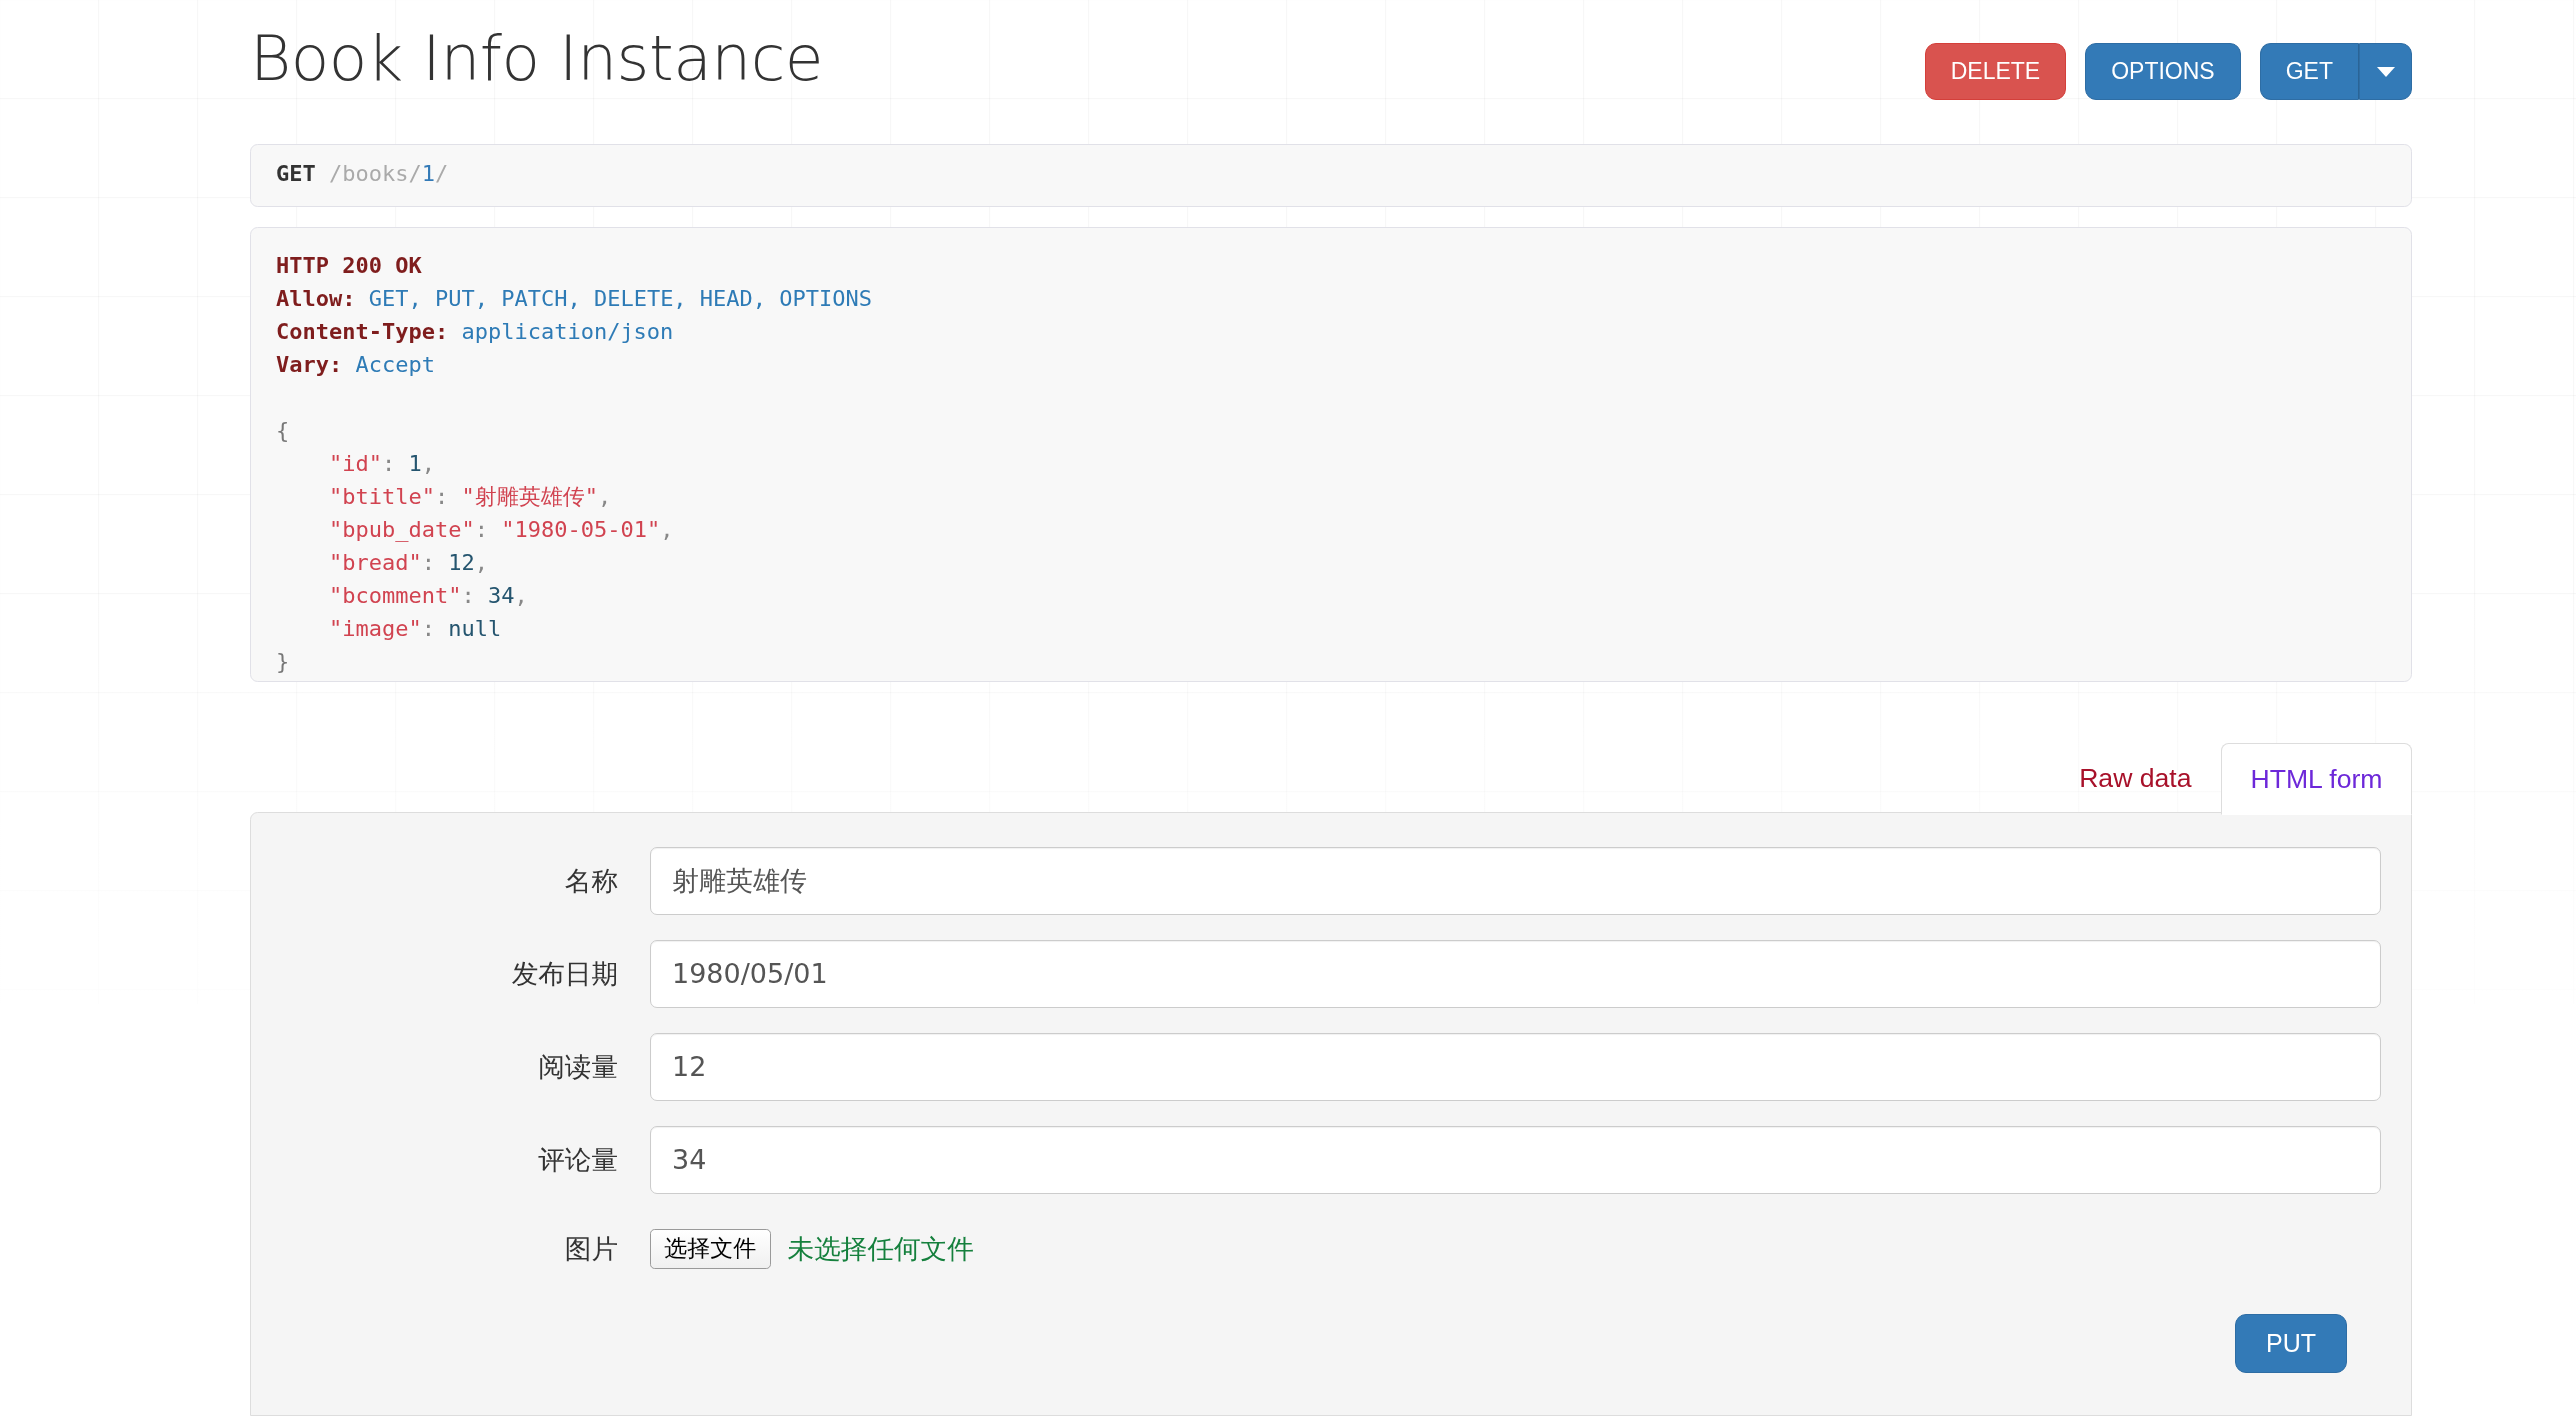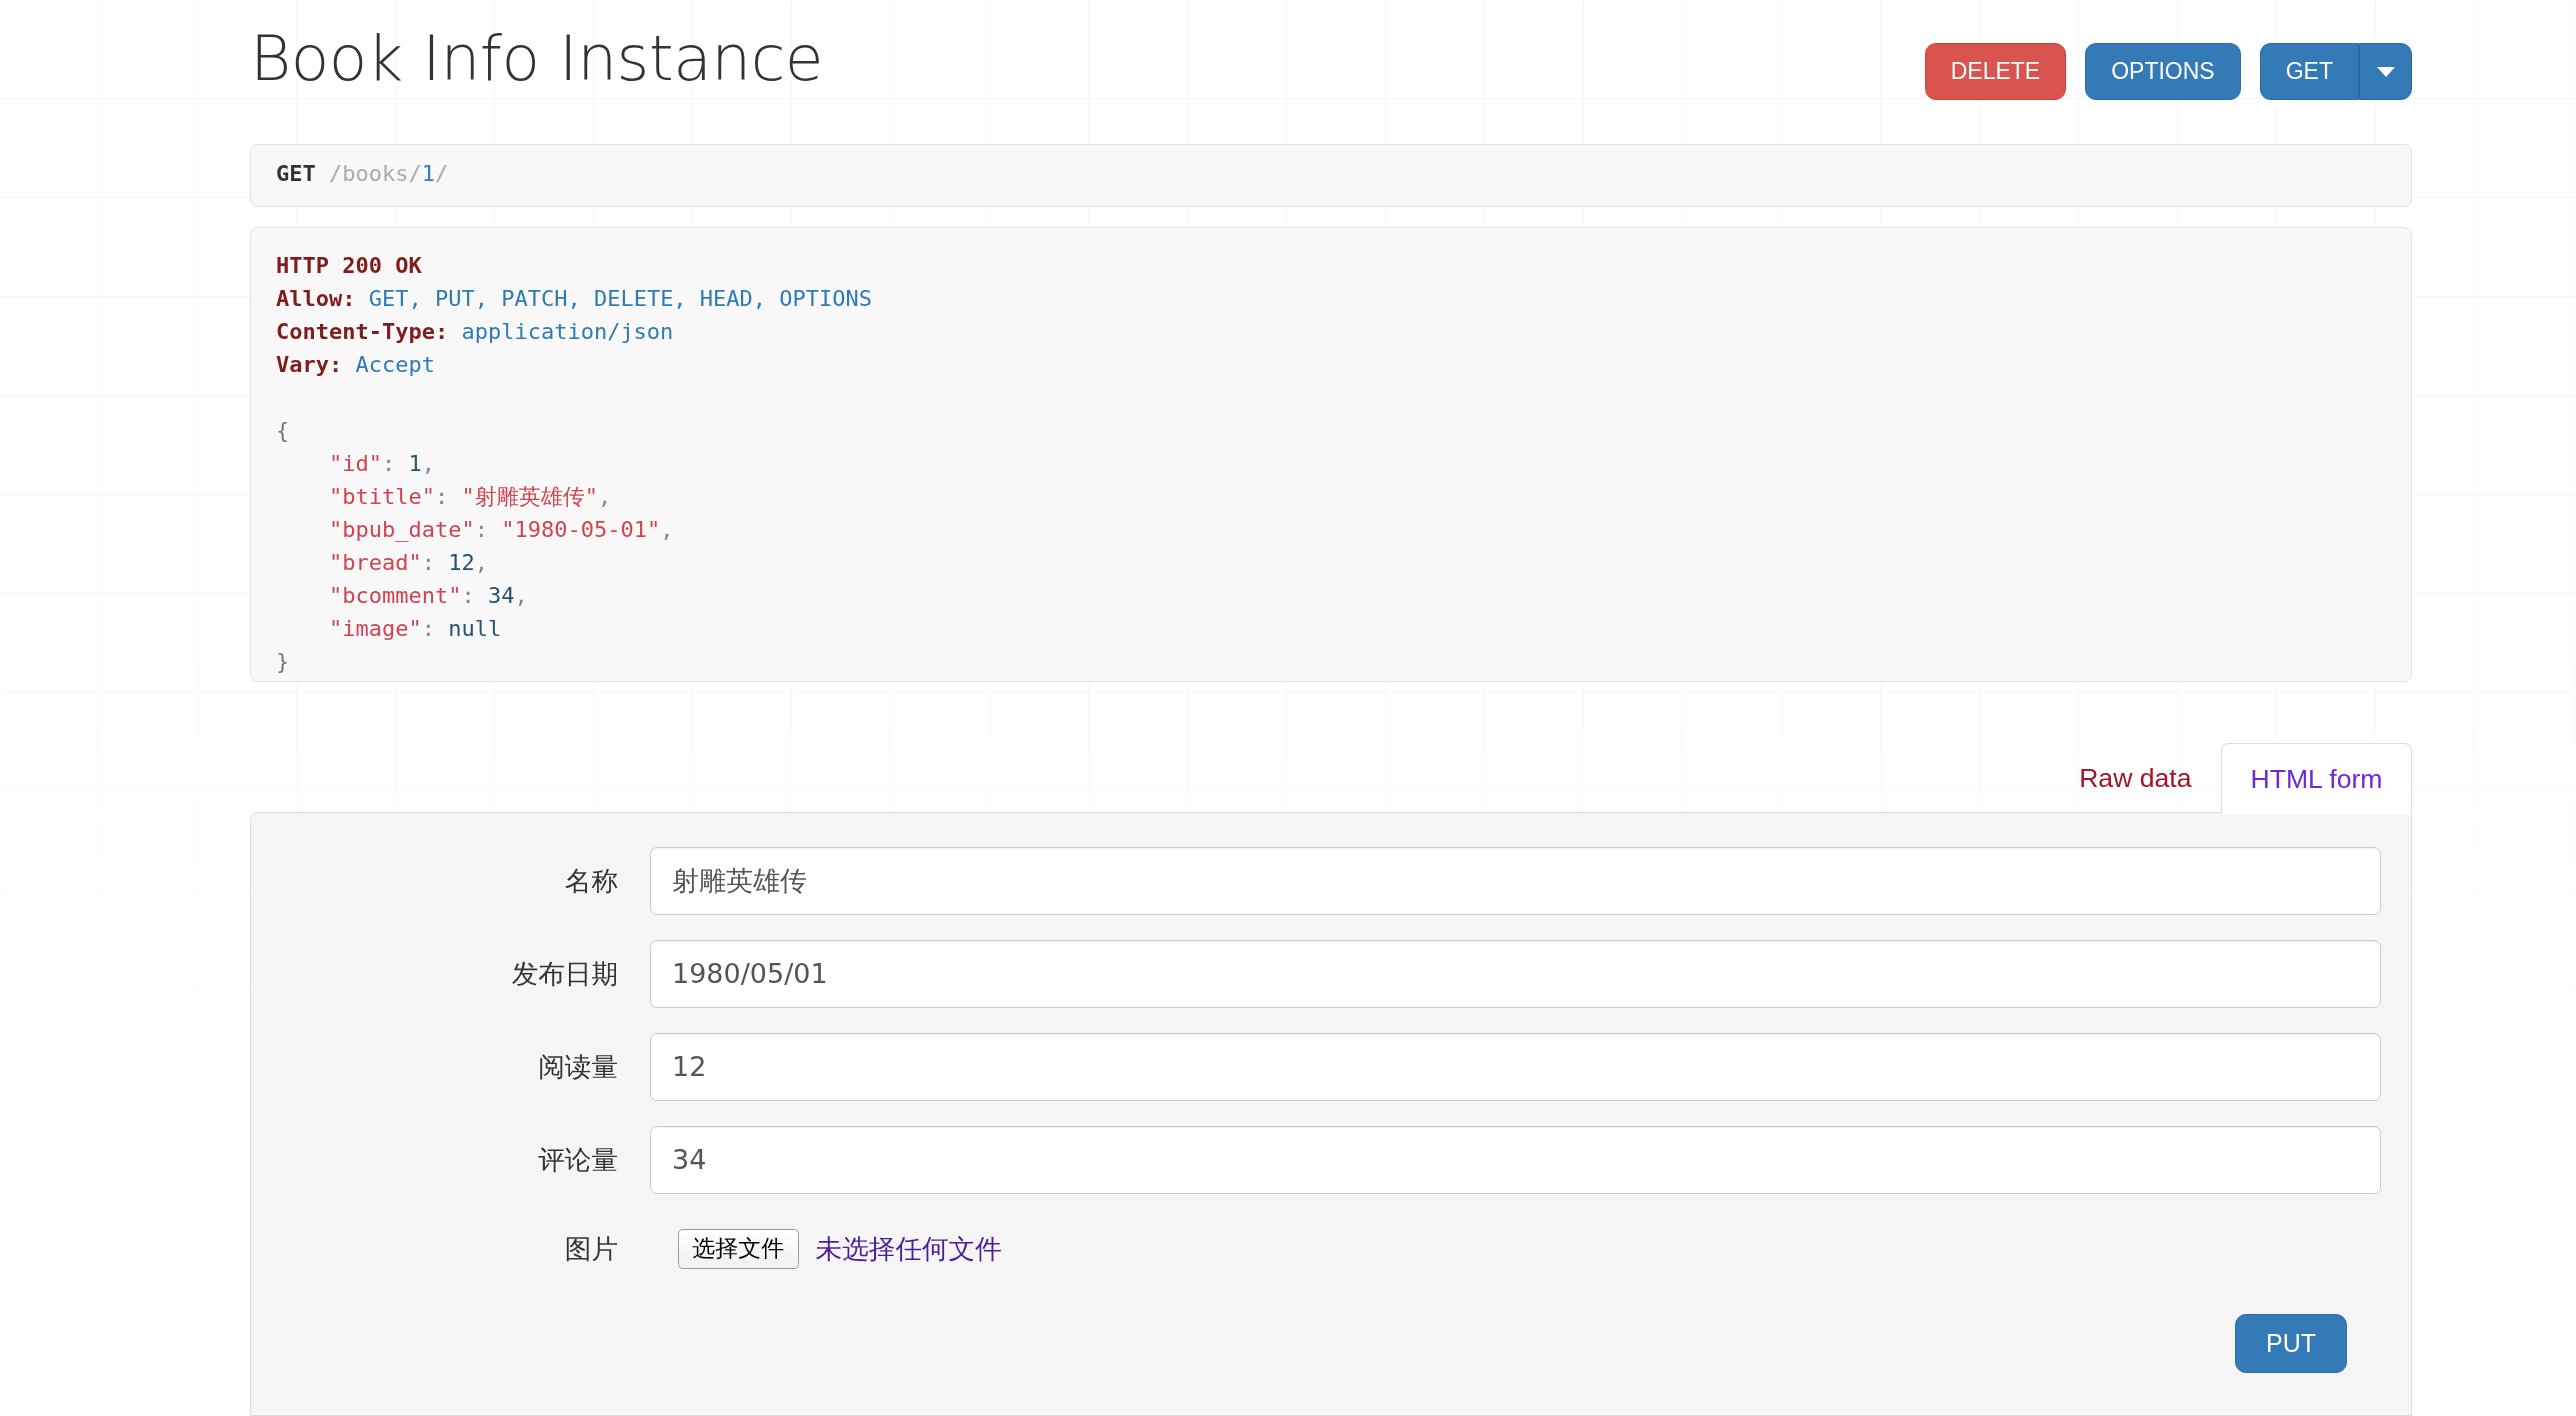--- a/index.html
+++ b/index.html
@@ -227,21 +227,21 @@
     color: #555555;
     background: #ffffff;
     border: 0.9px solid #cccccc;
     border-radius: 7px;
     box-shadow: inset 0 0.9px 0.9px rgba(0,0,0,0.06);
     font-family: "DejaVu Sans", "Liberation Sans", sans-serif;
     outline: none;
   }
 
   
-  .file-row { height: 59px; gap: 28px; }
+  .file-row { height: 59px; }
   .file-wrap {
     display: flex;
     align-items: center;
     gap: 17px;
   }
   .file-btn {
     display: inline-flex;
     align-items: center;
     justify-content: center;
     height: 40px;
@@ -250,21 +250,21 @@
     color: #000000;
     background: linear-gradient(to bottom, #ffffff, #f0f0f0);
     border: 0.9px solid #9a9a9a;
     border-radius: 4.7px;
     font-family: "DejaVu Sans", "Liberation Sans", sans-serif;
     cursor: pointer;
     white-space: nowrap;
   }
   .file-text {
     font-size: 26.6px;
-    color: #4c1d95;
+    color: #15803d;
     font-family: "DejaVu Sans", "Liberation Sans", sans-serif;
     white-space: nowrap;
   }
 
   
   #put-wrap {
     position: absolute;
     right: 64px;
     bottom: 42px;
   }

